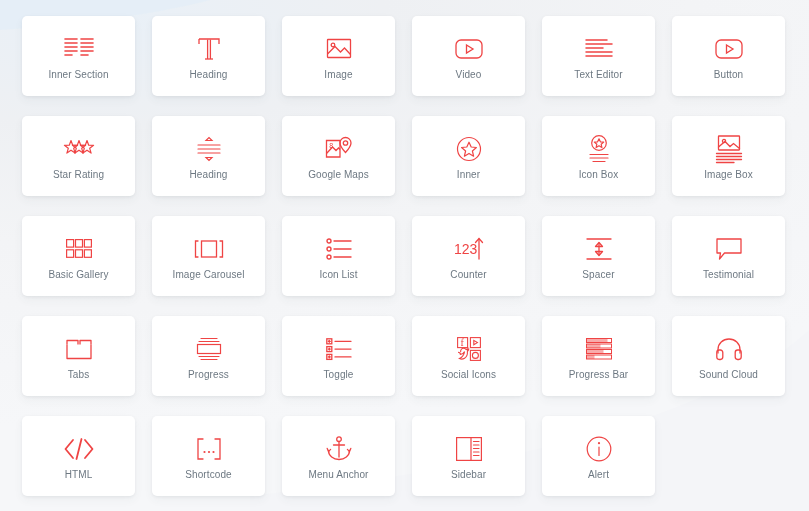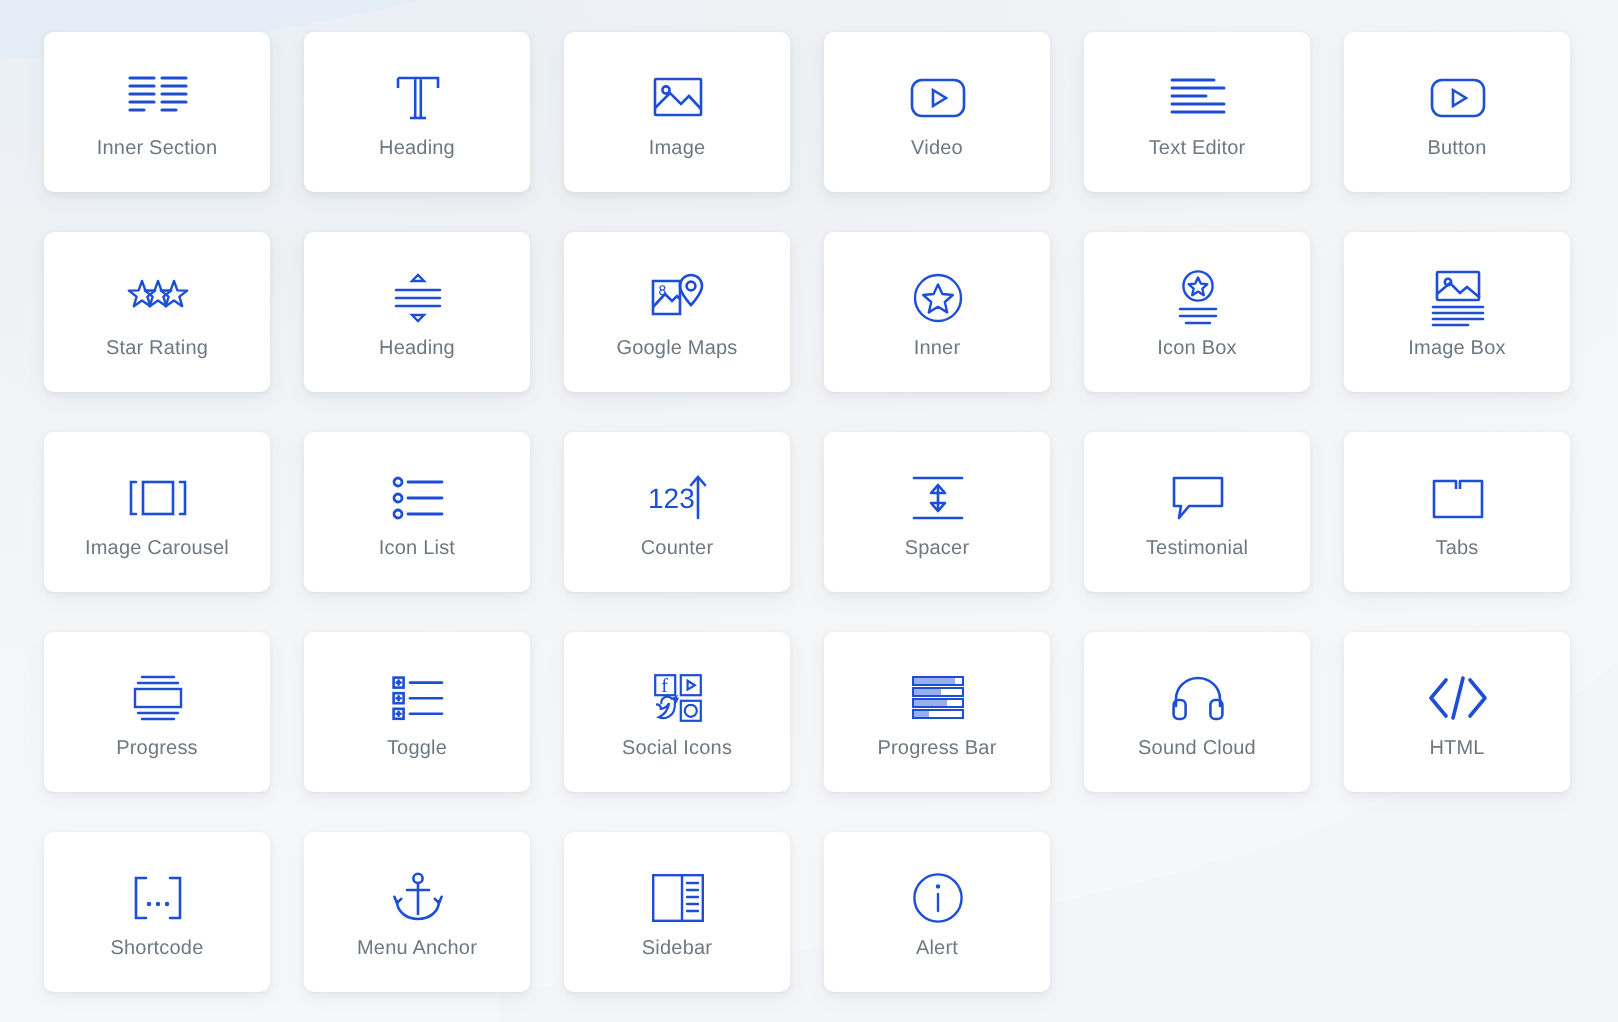--- a/index.html
+++ b/index.html
@@ -58,21 +58,21 @@
     justify-content: center;
     cursor: pointer;
     user-select: none;
   }
 
   .widget-icon {
     height: 34px;
     display: flex;
     align-items: center;
     justify-content: flex-start;
-    color: #1d4ed8;
+    color: #ef4444;
     margin-bottom: 2px;
   }
   .widget-icon svg { display: block; overflow: visible; }
 
   .widget-label {
     font-size: 10px;
     line-height: 13px;
     color: #6d7882;
     text-align: center;
     letter-spacing: .1px;
@@ -223,20 +223,33 @@
     <rect x="2.5" y="1" width="21" height="14" rx="0.5"></rect>
     <circle cx="8" cy="6" r="1.6"></circle>
     <path d="M2.5 12 L9 6.5 L14 11.5 L17.5 8.5 L23.5 13.5"></path>
     <line x1="0.5" y1="18.5" x2="25.5" y2="18.5"></line>
     <line x1="0.5" y1="21.5" x2="25.5" y2="21.5"></line>
     <line x1="0.5" y1="24.5" x2="25.5" y2="24.5"></line>
     <line x1="0.5" y1="27.5" x2="18" y2="27.5"></line>
   </svg>
         </div>
         <div class="widget-label">Image Box</div>
+      </div>
+      <div class="widget-card">
+        <div class="widget-icon">
+          <svg width="26" height="19" viewBox="0 0 26 19" fill="none" stroke="currentColor" stroke-width="1.2">
+    <rect x="0.6" y="0.6" width="7" height="7.5"></rect>
+    <rect x="9.5" y="0.6" width="7" height="7.5"></rect>
+    <rect x="18.4" y="0.6" width="7" height="7.5"></rect>
+    <rect x="0.6" y="10.8" width="7" height="7.5"></rect>
+    <rect x="9.5" y="10.8" width="7" height="7.5"></rect>
+    <rect x="18.4" y="10.8" width="7" height="7.5"></rect>
+  </svg>
+        </div>
+        <div class="widget-label">Basic Gallery</div>
       </div>
       <div class="widget-card">
         <div class="widget-icon">
           <svg width="30" height="20" viewBox="0 0 30 20" fill="none" stroke="currentColor" stroke-width="1.3" stroke-linecap="round">
     <rect x="7.5" y="2" width="15" height="16"></rect>
     <path d="M4 2 L1.5 2 L1.5 18 L4 18"></path>
     <path d="M26 2 L28.5 2 L28.5 18 L26 18"></path>
   </svg>
         </div>
         <div class="widget-label">Image Carousel</div>

